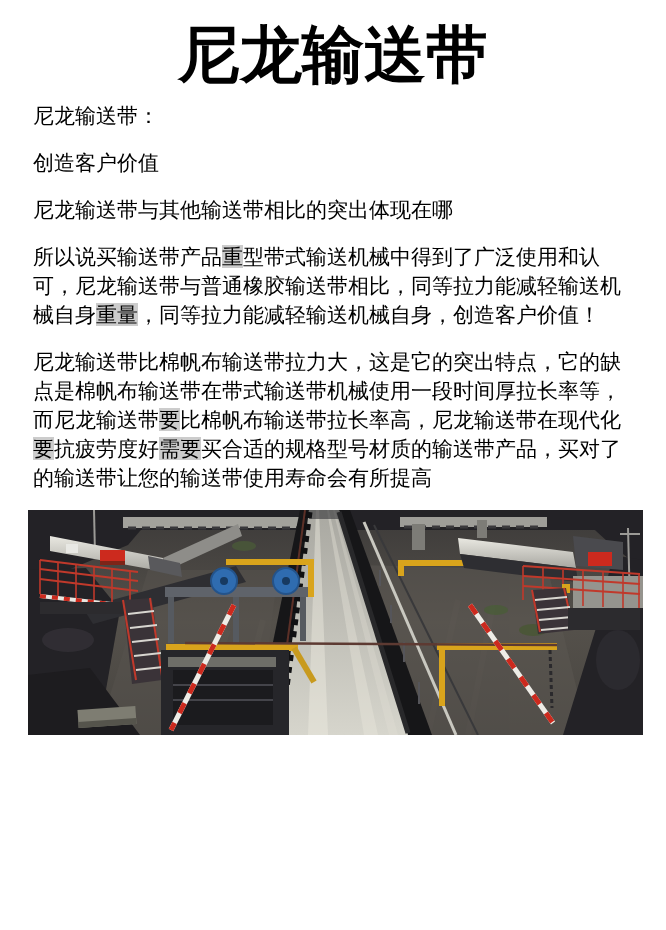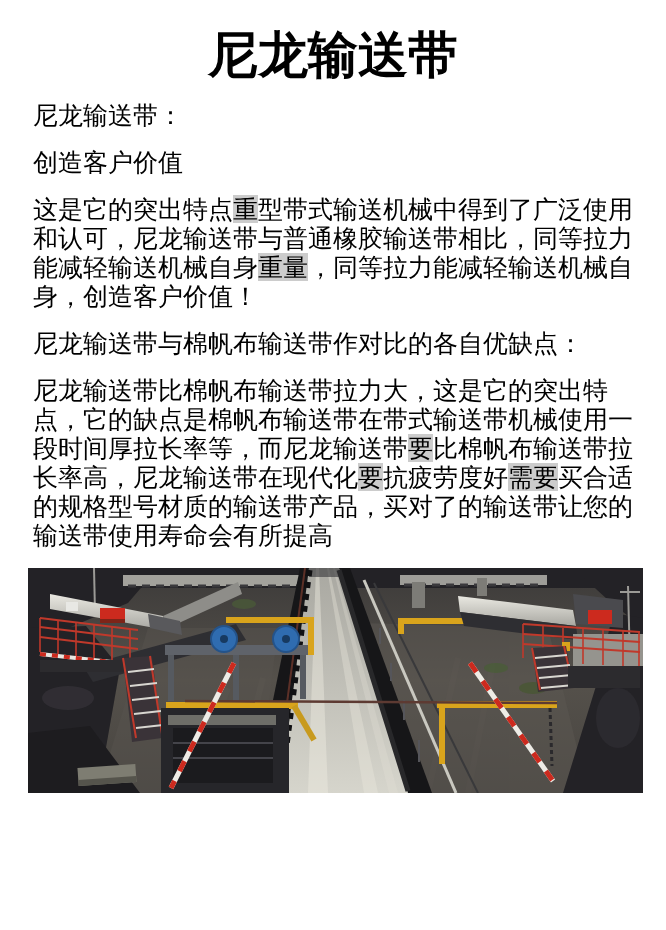--- a/index.html
+++ b/index.html
@@ -13,43 +13,43 @@
     --ground:#4c4945;
   }
   *{box-sizing:border-box;}
   html,body{margin:0;padding:0;}
   body{
     width:666px;height:930px;overflow:hidden;background:#ffffff;
     font-family:"Liberation Sans","DejaVu Sans",sans-serif;color:#000;
   }
   h1.page-title{
     margin:26px 0 0 0;text-align:center;
-    font-size:50px;line-height:58px;font-weight:700;letter-spacing:0px;
+    font-size:62px;line-height:58px;font-weight:700;letter-spacing:0px;
   }
   .article{
     margin:17px 33px 0 33px;
-    font-size:25px;line-height:29px;text-align:left;
+    font-size:21px;line-height:29px;text-align:left;
   }
   .article p{margin:0 0 18px 0;}
   .article .hl{background:var(--hl);}
   figure.photo{
     margin:6px 23px 0 28px;padding:0;width:615px;height:225px;
   }
   figure.photo svg{display:block;width:615px;height:225px;}
 </style>
 </head>
 <body>
 
 <h1 class="page-title">尼龙输送带</h1>
 
 <div class="article">
     <p><span>尼龙输送带：</span></p>
     <p><span>创造客户价值</span></p>
-    <p><span>这是它的突出特点</span><span class="hl">重</span><span>型带式输送机械中得到了广泛使用和认可，尼龙输送带与普通橡胶输送带相比，同等拉力能减轻输送机械自身</span><span class="hl">重量</span><span>，同等拉力能减轻输送机械自身，创造客户价值！</span></p>
-    <p><span>尼龙输送带与棉帆布输送带作对比的各自优缺点：</span></p>
+    <p><span>尼龙输送带与其他输送带相比的突出体现在哪</span></p>
+    <p><span>所以说买输送带产品</span><span class="hl">重</span><span>型带式输送机械中得到了广泛使用和认可，尼龙输送带与普通橡胶输送带相比，同等拉力能减轻输送机械自身</span><span class="hl">重量</span><span>，同等拉力能减轻输送机械自身，创造客户价值！</span></p>
     <p><span>尼龙输送带比棉帆布输送带拉力大，这是它的突出特点，它的缺点是棉帆布输送带在带式输送带机械使用一段时间厚拉长率等，而尼龙输送带</span><span class="hl">要</span><span>比棉帆布输送带拉长率高，尼龙输送带在现代化</span><span class="hl">要</span><span>抗疲劳度好</span><span class="hl">需要</span><span>买合适的规格型号材质的输送带产品，买对了的输送带让您的输送带使用寿命会有所提高</span></p>
   </div>
 
 <figure class="photo" aria-label="coal-yard-conveyor-belts-photo">
   <svg viewBox="0 0 615 225" preserveAspectRatio="none" role="img">
     <defs>
       <linearGradient id="gBg" x1="0" y1="0" x2="0" y2="1">
         <stop offset="0" stop-color="#3c3a39"></stop>
           <stop offset="0.5" stop-color="#55514b"></stop>
           <stop offset="1" stop-color="#474440"></stop>

